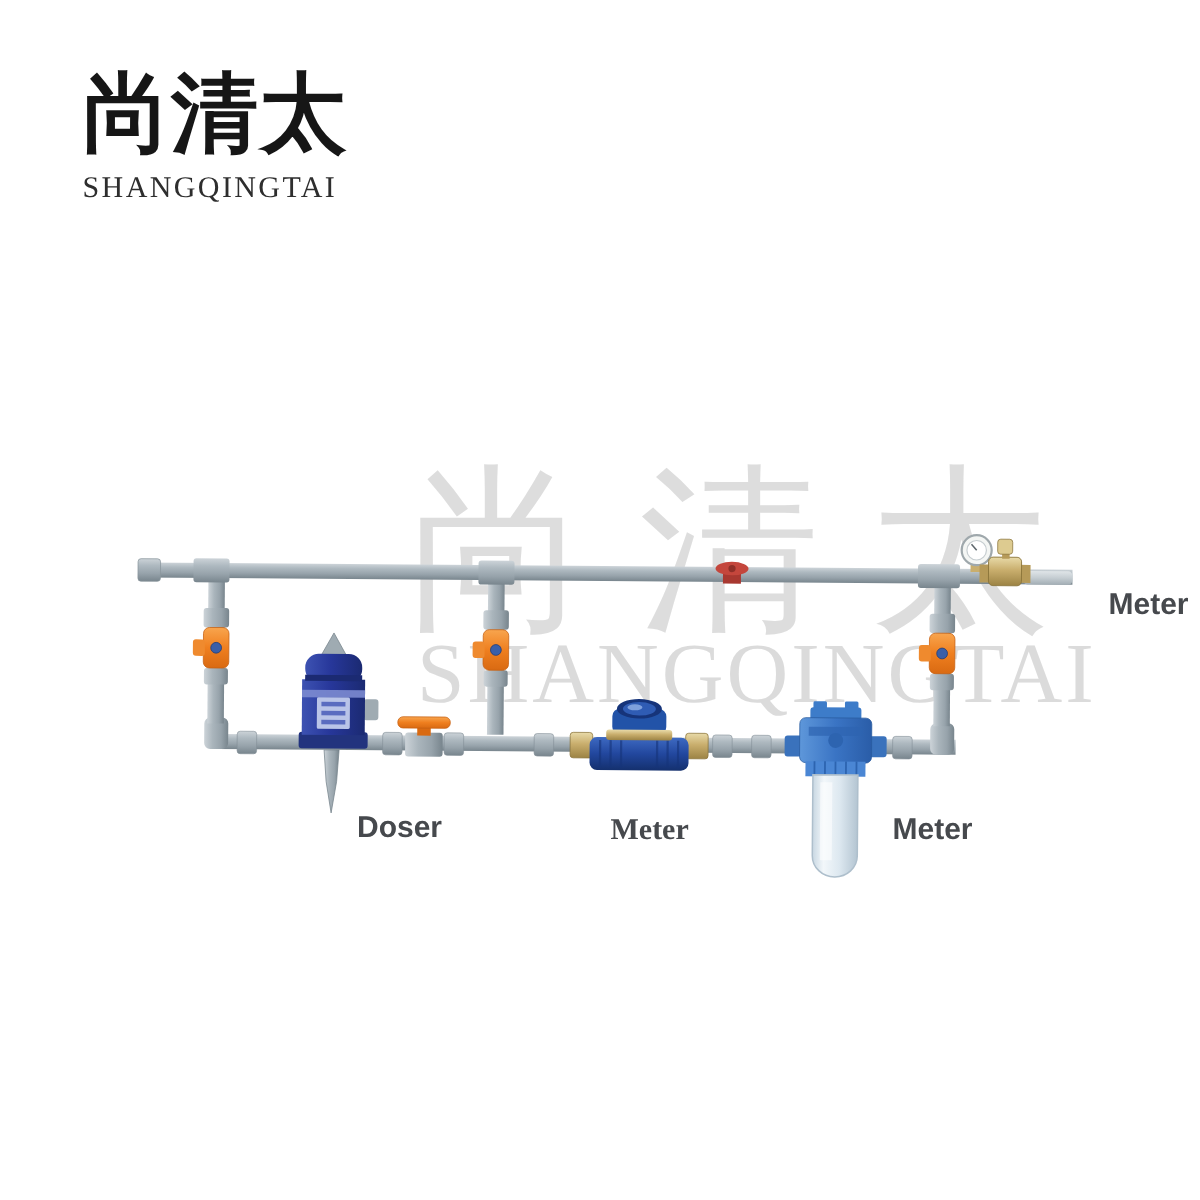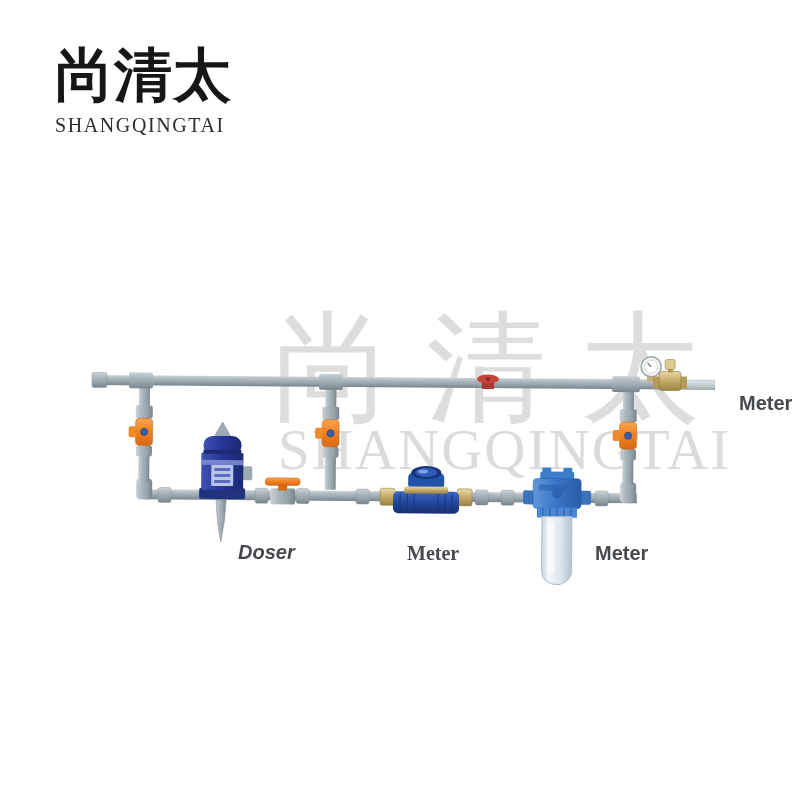--- a/index.html
+++ b/index.html
@@ -19,21 +19,21 @@
             font-size:57px;line-height:52px;letter-spacing:2px;color:#c6c6c6;opacity:.62;
             white-space:nowrap;z-index:1;}
   
   svg.diagram{position:absolute;left:0;top:0;z-index:2;transform:rotate(0.45deg);
             transform-origin:100px 380px;}
   
   .lbl{position:absolute;z-index:3;color:#46494d;font-size:20px;font-weight:600;
        white-space:nowrap;}
   .lbl-shed{left:23px;top:388px;}
   .lbl-water{left:739px;top:392px;}
-  .lbl-doser{left:238px;top:541px;font-style:italic;}
+  .lbl-doser{left:238px;top:541px;}
   .lbl-meter{left:407px;top:542px;font-family:Liberation Serif, serif;}
   .lbl-filter{left:595px;top:542px;}
 </style>
 </head>
 <body>
 
 <div class="canvas">
 
   <header class="brand">
     <div class="brand-cn">尚清太</div>

